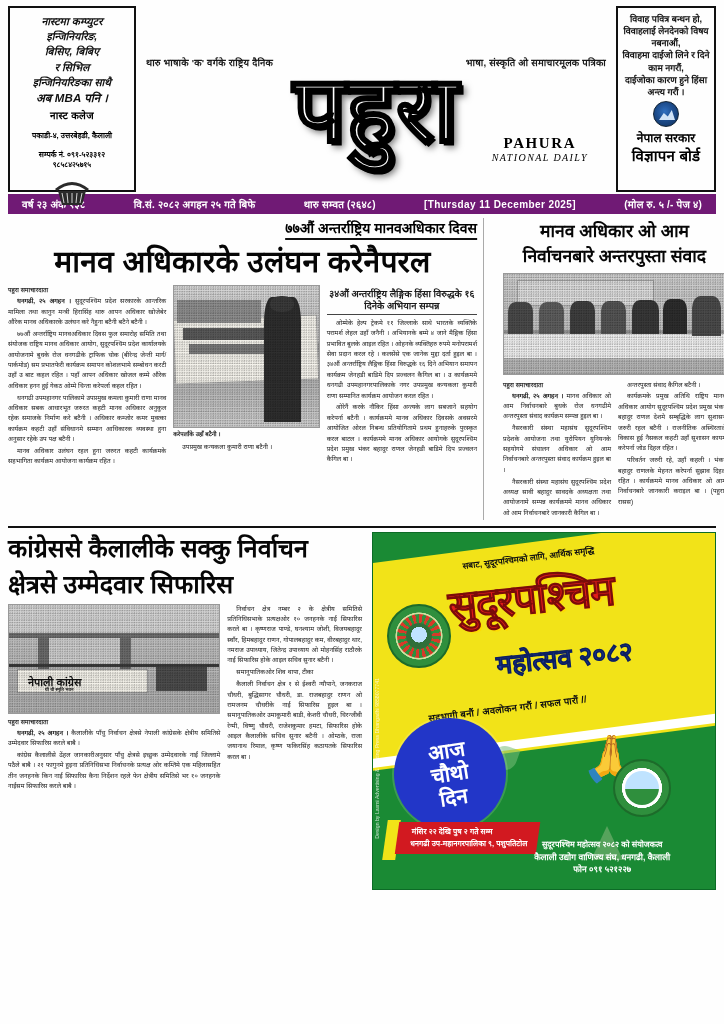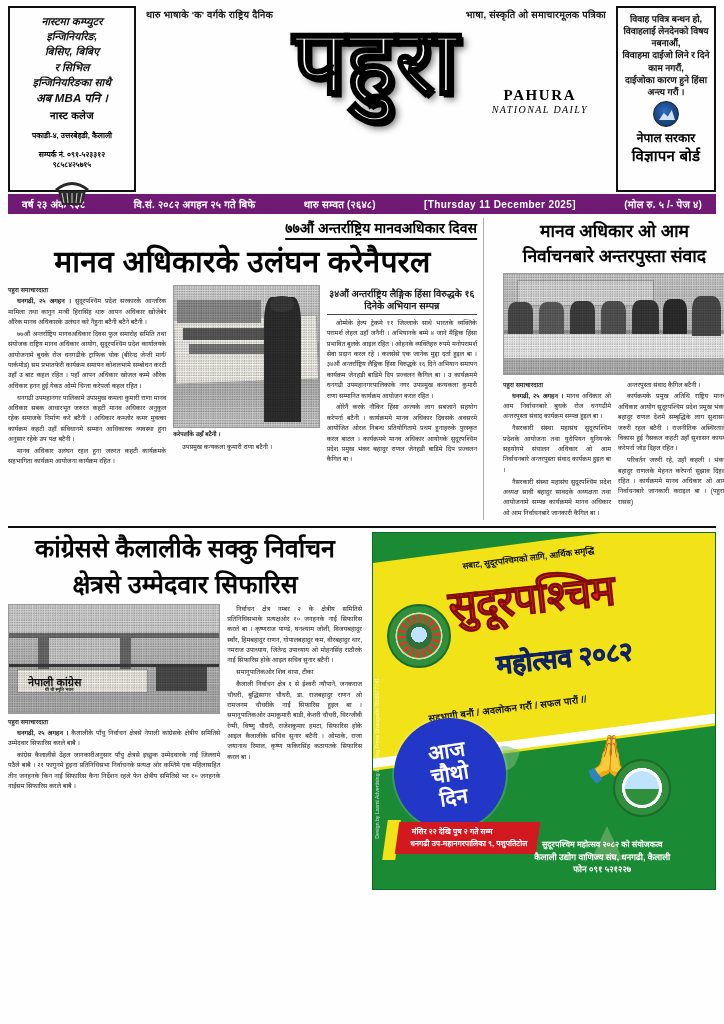--- a/index.html
+++ b/index.html
@@ -56,20 +56,21 @@
     position: relative;
   }
 
   .center-head {
     flex: 1;
     position: relative;
     display: flex;
     flex-direction: column;
     align-items: center;
     padding: 0 6px;
+    margin-top: 48px;
   }
   .tagline-row {
     width: 100%;
     display: flex;
     justify-content: space-between;
     align-items: flex-start;
     padding: 2px 4px 0 4px;
   }
   .tagline {
     font-size: 9.6px;
@@ -225,21 +226,21 @@
     border-bottom: 1px solid #444; padding-bottom: 2px;
   }
   .caption { font-size: 6px; font-weight: bold; margin-top: 2px; color: #222; }
 
   
   .mid-rule { border-top: 2px solid #111; margin: 6px 8px 0 8px; }
   .second { display: flex; padding: 4px 8px 0 8px; }
   .second-left { width: 360px; padding-right: 6px; }
   .second-right { width: 348px; padding-left: 4px; }
   .second-hl {
-    text-align: center;
+    text-align: left;
     font-size: 25px;
     font-weight: bold;
     line-height: 1.28;
     color: #060606;
     margin-bottom: 4px;
   }
 
   
   .bigad {
     position: relative;

